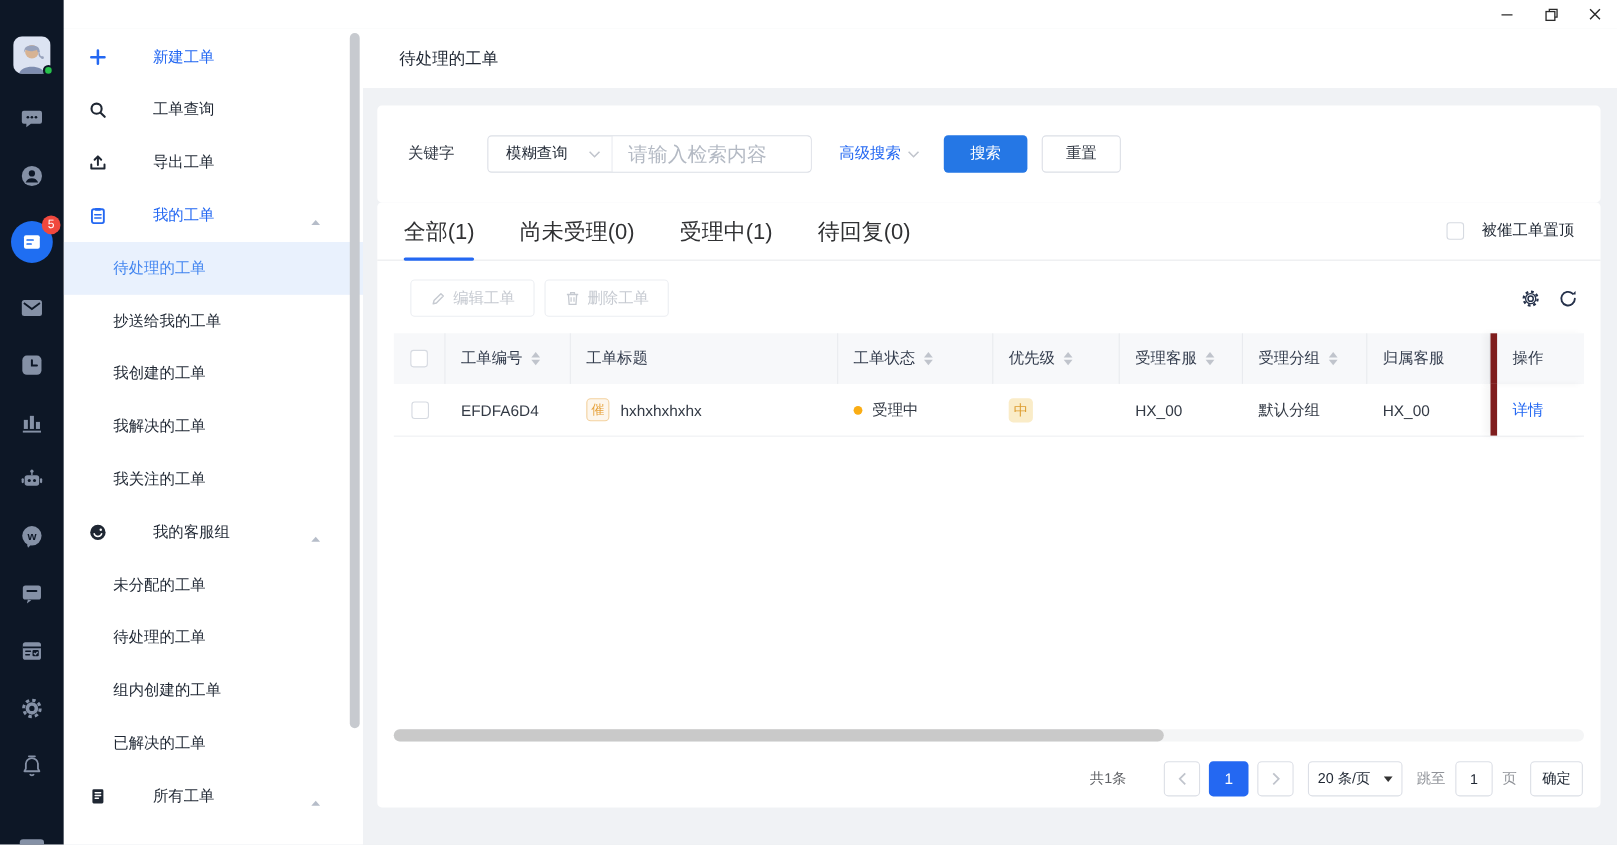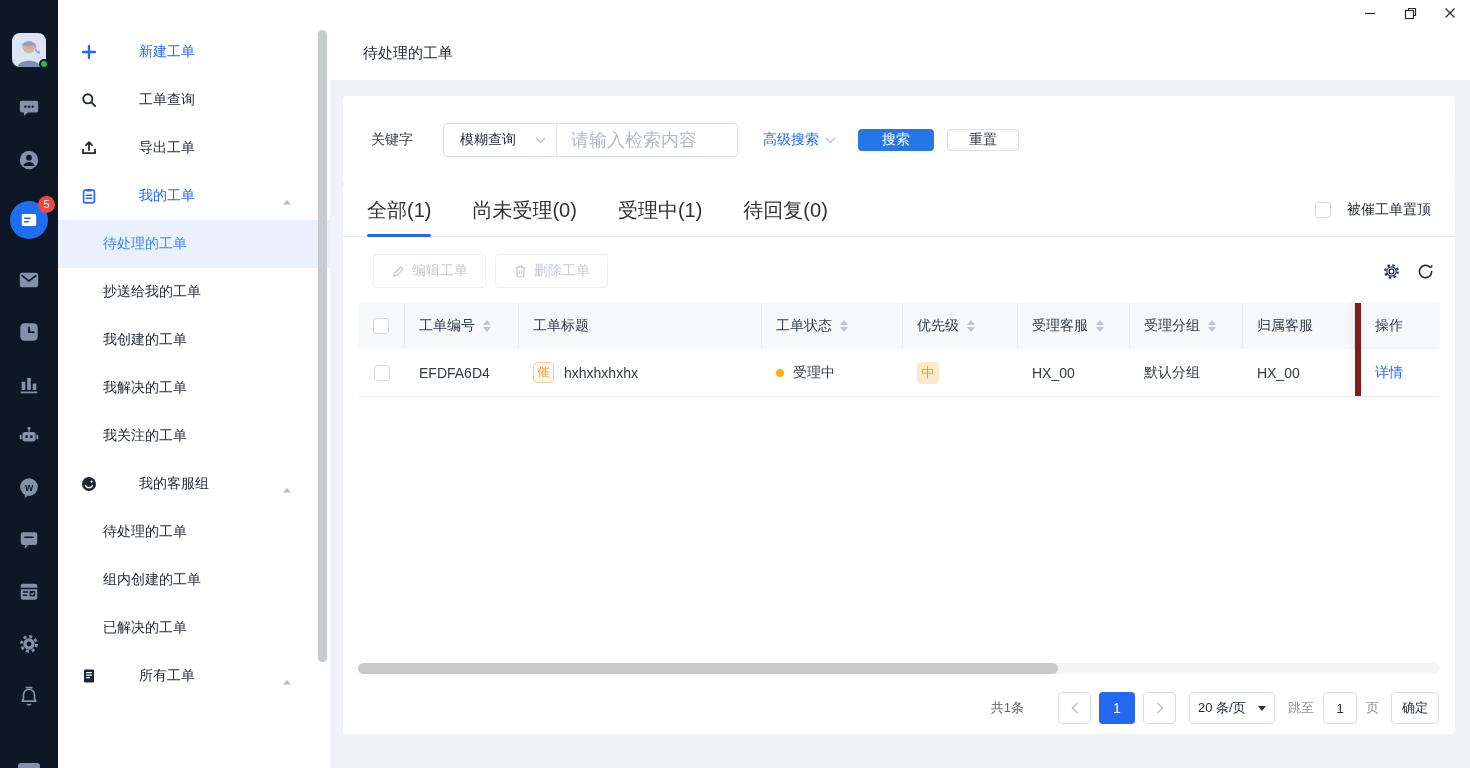--- a/index.html
+++ b/index.html
@@ -43,21 +43,21 @@
   .content { position:absolute; left:330px; top:80px; width:1140px; height:688px; padding:16px 15px 0 13px; }
 
   .search-card { background:#fff; border-radius:4px; height:88px; display:flex; align-items:center; padding-left:28px; margin-bottom:0; }
   .kw-label { font-size:14px; color:#333a45; margin-right:30px; }
   .combo { display:flex; height:34px; border:1px solid #dcdfe6; border-radius:4px; background:#fff; }
   .combo-select { width:113px; display:flex; align-items:center; justify-content:space-between; padding:0 10px 0 16px;
                   border-right:1px solid #e4e7ed; font-size:14px; color:#1f2733; cursor:pointer; }
   .combo-input { width:180px; border:none; outline:none; padding:0 14px; font-size:18px; color:#000000; border-radius:0 4px 4px 0; }
   .combo-input::placeholder { color:#b4bac4; }
   .adv-link { margin-left:25px; display:flex; align-items:center; gap:6px; font-size:14px; color:#2468f2; cursor:pointer; }
-  .btn { height:22px; border-radius:4px; font-size:14px; display:flex; align-items:center; justify-content:center; cursor:pointer; }
+  .btn { height:34px; border-radius:4px; font-size:14px; display:flex; align-items:center; justify-content:center; cursor:pointer; }
   .btn-primary { width:76px; background:#2577e5; color:#fff; border:none; margin-left:22px; }
   .btn-plain { width:72px; background:#fff; color:#333a45; border:1px solid #dcdfe6; margin-left:13px; }
 
   .main-card { background:#fff; border-radius:4px; height:550px; display:flex; flex-direction:column; }
   .tabs-row { height:53px; border-bottom:1px solid #e8eaed; display:flex; align-items:center; padding:0 24px; }
   .tab { position:relative; height:53px; display:flex; align-items:center; margin-right:41px; font-size:20px; color:#303133; cursor:pointer; }
   .tab.active::after { content:""; position:absolute; left:0; right:0; bottom:0; height:3px; background:#2468f2; border-radius:2px; }
   .pin-check { margin-left:auto; display:flex; align-items:center; gap:16px; font-size:14px; color:#1f2733; cursor:pointer; }
   .checkbox { width:16px; height:16px; border:1px solid #d6dae1; border-radius:3px; background:#fff; cursor:pointer; flex:none; }
 
@@ -301,20 +301,23 @@
           <svg viewBox="0 0 16 16" width="16">
             <circle cx="8" cy="8" r="7" fill="#1f2733"></circle>
             <path d="M4.4 8.8a3.7 3.7 0 007.2 0" stroke="#fff" stroke-width="1.3" fill="none"></path>
             <circle cx="10.6" cy="5.6" r="1.1" fill="#fff"></circle>
           </svg>
         </span>
       <span>我的客服组</span>
       <span class="fold"><svg width="10" height="6" viewBox="0 0 10 6">
             <path d="M1 5.5L5 1l4 4.5z" fill="#b6bdc9"></path>
           </svg></span>
+    </div>
+    <div class="side-item side-sub">
+      <span>未分配的工单</span>
     </div>
     <div class="side-item side-sub">
       <span>待处理的工单</span>
     </div>
     <div class="side-item side-sub">
       <span>组内创建的工单</span>
     </div>
     <div class="side-item side-sub">
       <span>已解决的工单</span>
     </div>

